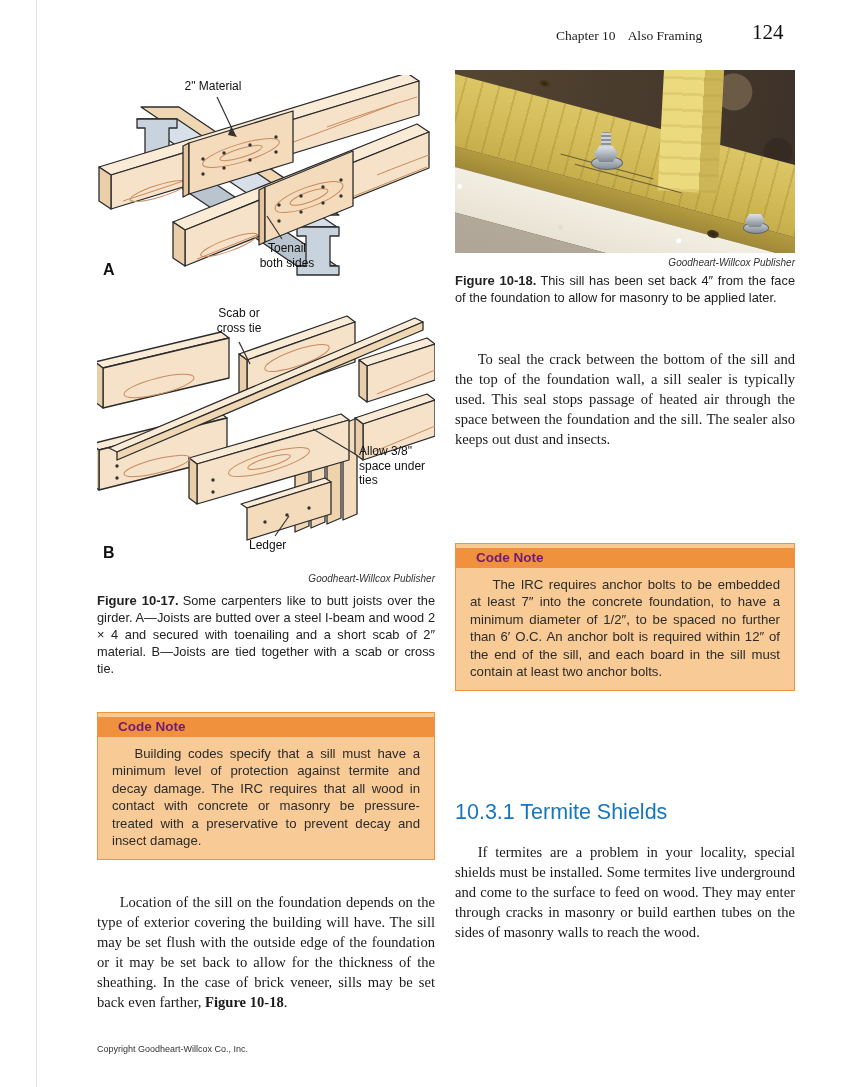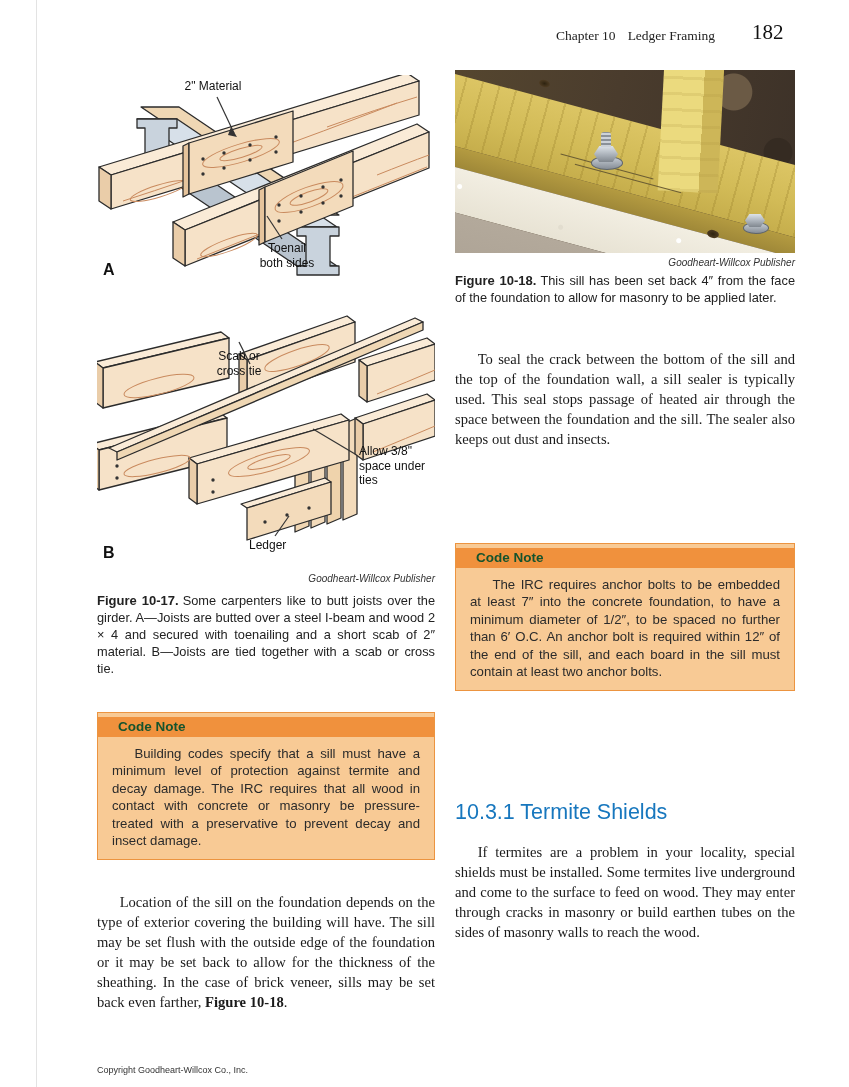--- a/index.html
+++ b/index.html
@@ -29,30 +29,30 @@
   .caption{font-family:"Liberation Sans",sans-serif;font-size:12.8px;line-height:1.33;
            text-align:justify;color:#222;}
   .caption b{font-size:13px;}
   .cap-body{margin-left:4px;}
 
   .bodytext{font-size:14.6px;line-height:1.37;text-align:justify;color:#1a1a1a;}
   .bodytext p{margin:0;text-indent:1.55em;}
 
   
   .codenote{background:#F8CA95;border:1.5px solid #EC9440;}
-  .codenote-title{background:#F0913D;color:#14532d;font-family:"Liberation Sans",sans-serif;
+  .codenote-title{background:#F0913D;color:#701a75;font-family:"Liberation Sans",sans-serif;
                   font-weight:bold;font-size:13.5px;padding:2px 0 3px 20px;margin-top:4px;}
   .codenote-body{font-family:"Liberation Sans",sans-serif;font-size:13.2px;line-height:1.32;
                  text-align:justify;color:#2b2b2b;padding:8px 14px 9px 14px;}
   .codenote-body p{margin:0;text-indent:1.7em;}
 
   .section-heading{font-family:"Liberation Sans",sans-serif;font-size:21.5px;color:#1777BE;}
 
   .copyright{position:absolute;left:97px;top:1044px;font-family:"Liberation Sans",sans-serif;
-             font-size:9px;color:#333;margin-top:21px;}
+             font-size:9px;color:#333;}
 
   
   .photo{position:absolute;left:0;top:70px;width:340px;height:183px;overflow:hidden;
          background:
            radial-gradient(circle at 82% 12%, #6b5a45 0 18px, rgba(0,0,0,0) 19px),
            radial-gradient(circle at 95% 45%, #352b22 0 14px, rgba(0,0,0,0) 15px),
            radial-gradient(circle at 68% 30%, #2e2721 0 8px, rgba(0,0,0,0) 9px),
            radial-gradient(circle at 90% 70%, #5d4d3a 0 20px, rgba(0,0,0,0) 21px),
            radial-gradient(circle at 75% 55%, #463a2d 0 26px, rgba(0,0,0,0) 27px),
            linear-gradient(100deg,#55462f 0%, #4a3c2d 45%, #3c3128 100%);}
@@ -85,22 +85,22 @@
   .boltstud{position:absolute;width:10px;height:15px;border-radius:3px 3px 0 0;
             background:repeating-linear-gradient(0deg,#ccd2d9 0 2px,#8a9199 2px 4px);}
   .knot{position:absolute;border-radius:50%;background:radial-gradient(#2e2310,#5a452a);}
 </style>
 </head>
 <body>
 
 <div class="page">
   <div class="gutter-line"></div>
 
-  <div class="running-head"><span>Chapter 10</span><span class="sp"></span><span>Ledger Framing</span></div>
-  <div class="folio">182</div>
+  <div class="running-head"><span>Chapter 10</span><span class="sp"></span><span>Also Framing</span></div>
+  <div class="folio">124</div>
 
   <div class="col-left">
 
     <div class="figblock" style="top:75px;width:338px;height:222px;">
       <svg viewBox="0 0 338 220" width="338" height="220">
         <g stroke="#2b2b2b" stroke-width="1.3" stroke-linejoin="round">
 
           <polygon points="44,32 82,32 242,140 204,140" fill="#EFD7B4"></polygon>
 
           <polygon points="40,44 80,44 240,152 200,152" fill="#D7E0E9"></polygon>
@@ -248,21 +248,21 @@
           <polygon points="12,146 318,16 326,20 20,150" fill="#FAEBD7"></polygon>
           <polygon points="20,150 326,20 326,28 20,158" fill="#EFD7B4"></polygon>
         </g>
 
         <g stroke="#333" stroke-width="1.2" fill="none">
           <line x1="142" y1="40" x2="153" y2="62"></line>
           <line x1="258" y1="152" x2="216" y2="127"></line>
           <line x1="178" y1="234" x2="192" y2="214"></line>
         </g>
       </svg>
-      <div class="fig-label" style="left:96px;top:4px;width:92px;text-align:center;margin-top:43px;">Scab or
+      <div class="fig-label" style="left:96px;top:4px;width:92px;text-align:center;">Scab or
 cross tie</div>
       <div class="fig-label" style="left:262px;top:142px;width:76px;text-align:left;">Allow 3/8"
 space under
 ties</div>
       <div class="fig-label" style="left:152px;top:236px;width:70px;">Ledger</div>
       <div class="fig-letter" style="left:6px;top:242px;">B</div>
     </div>
 
     <div class="credit" style="position:absolute;top:573px;left:0;width:338px;">Goodheart-Willcox Publisher</div>
 

